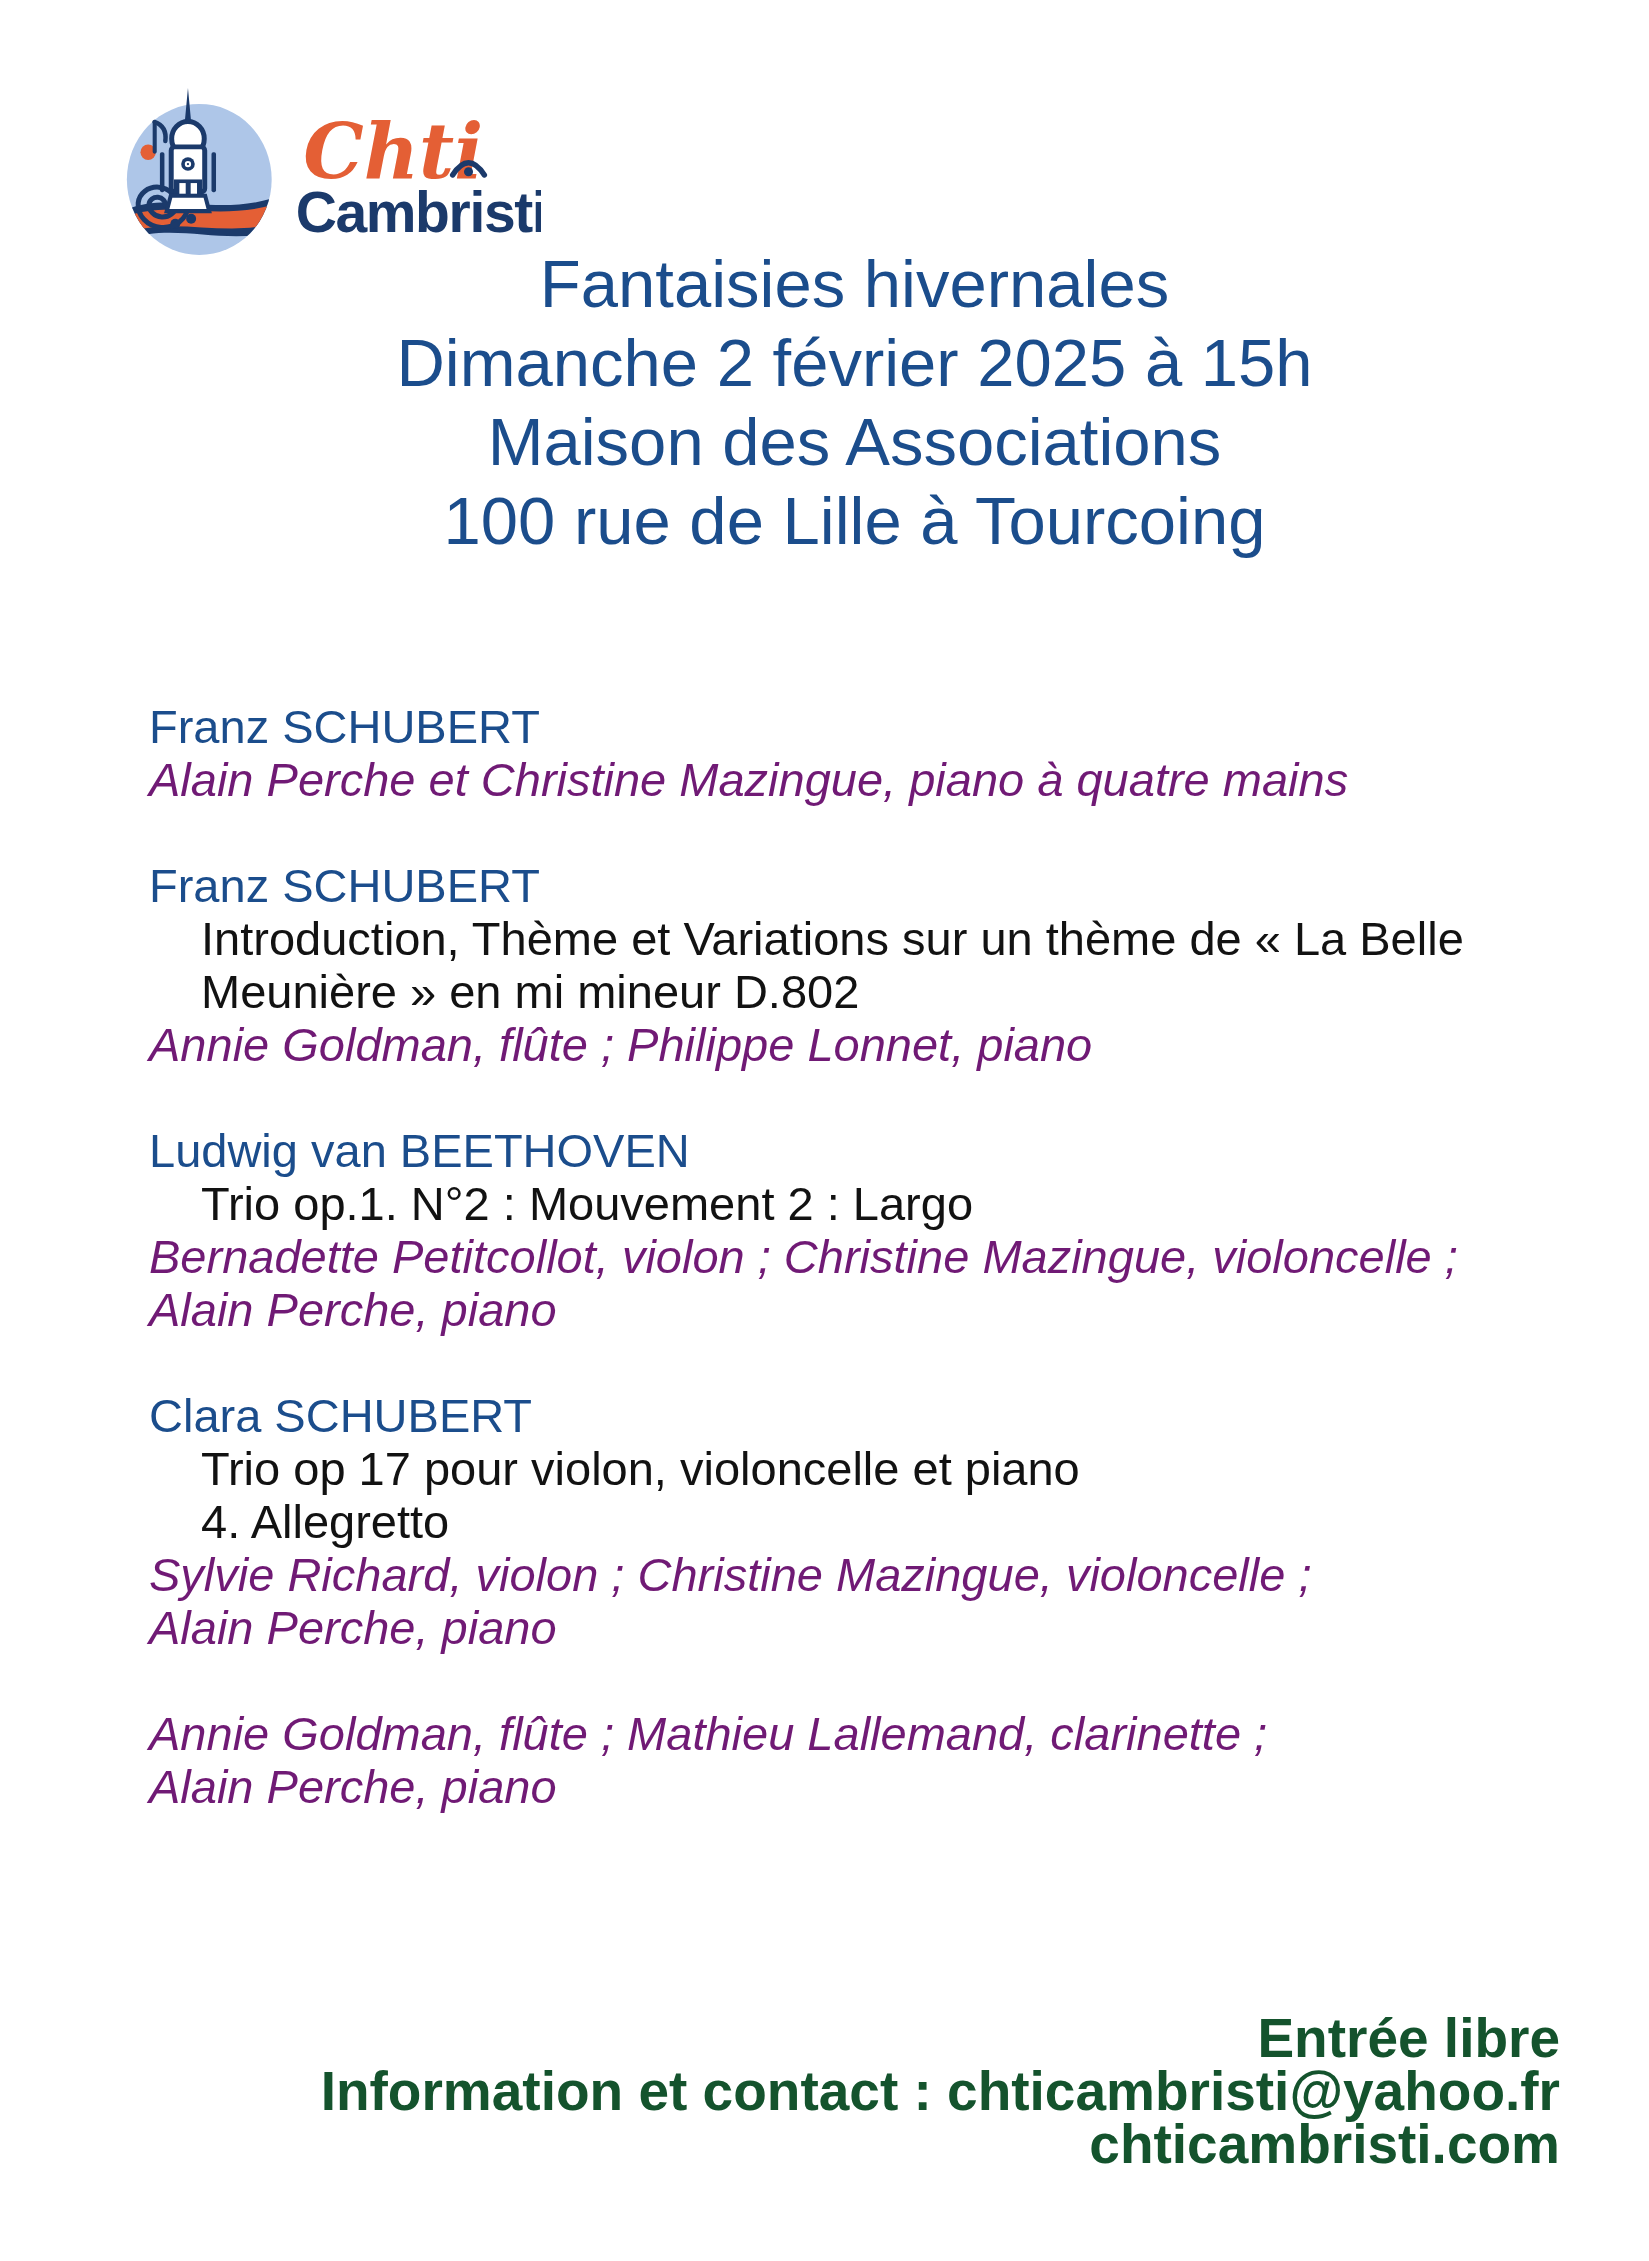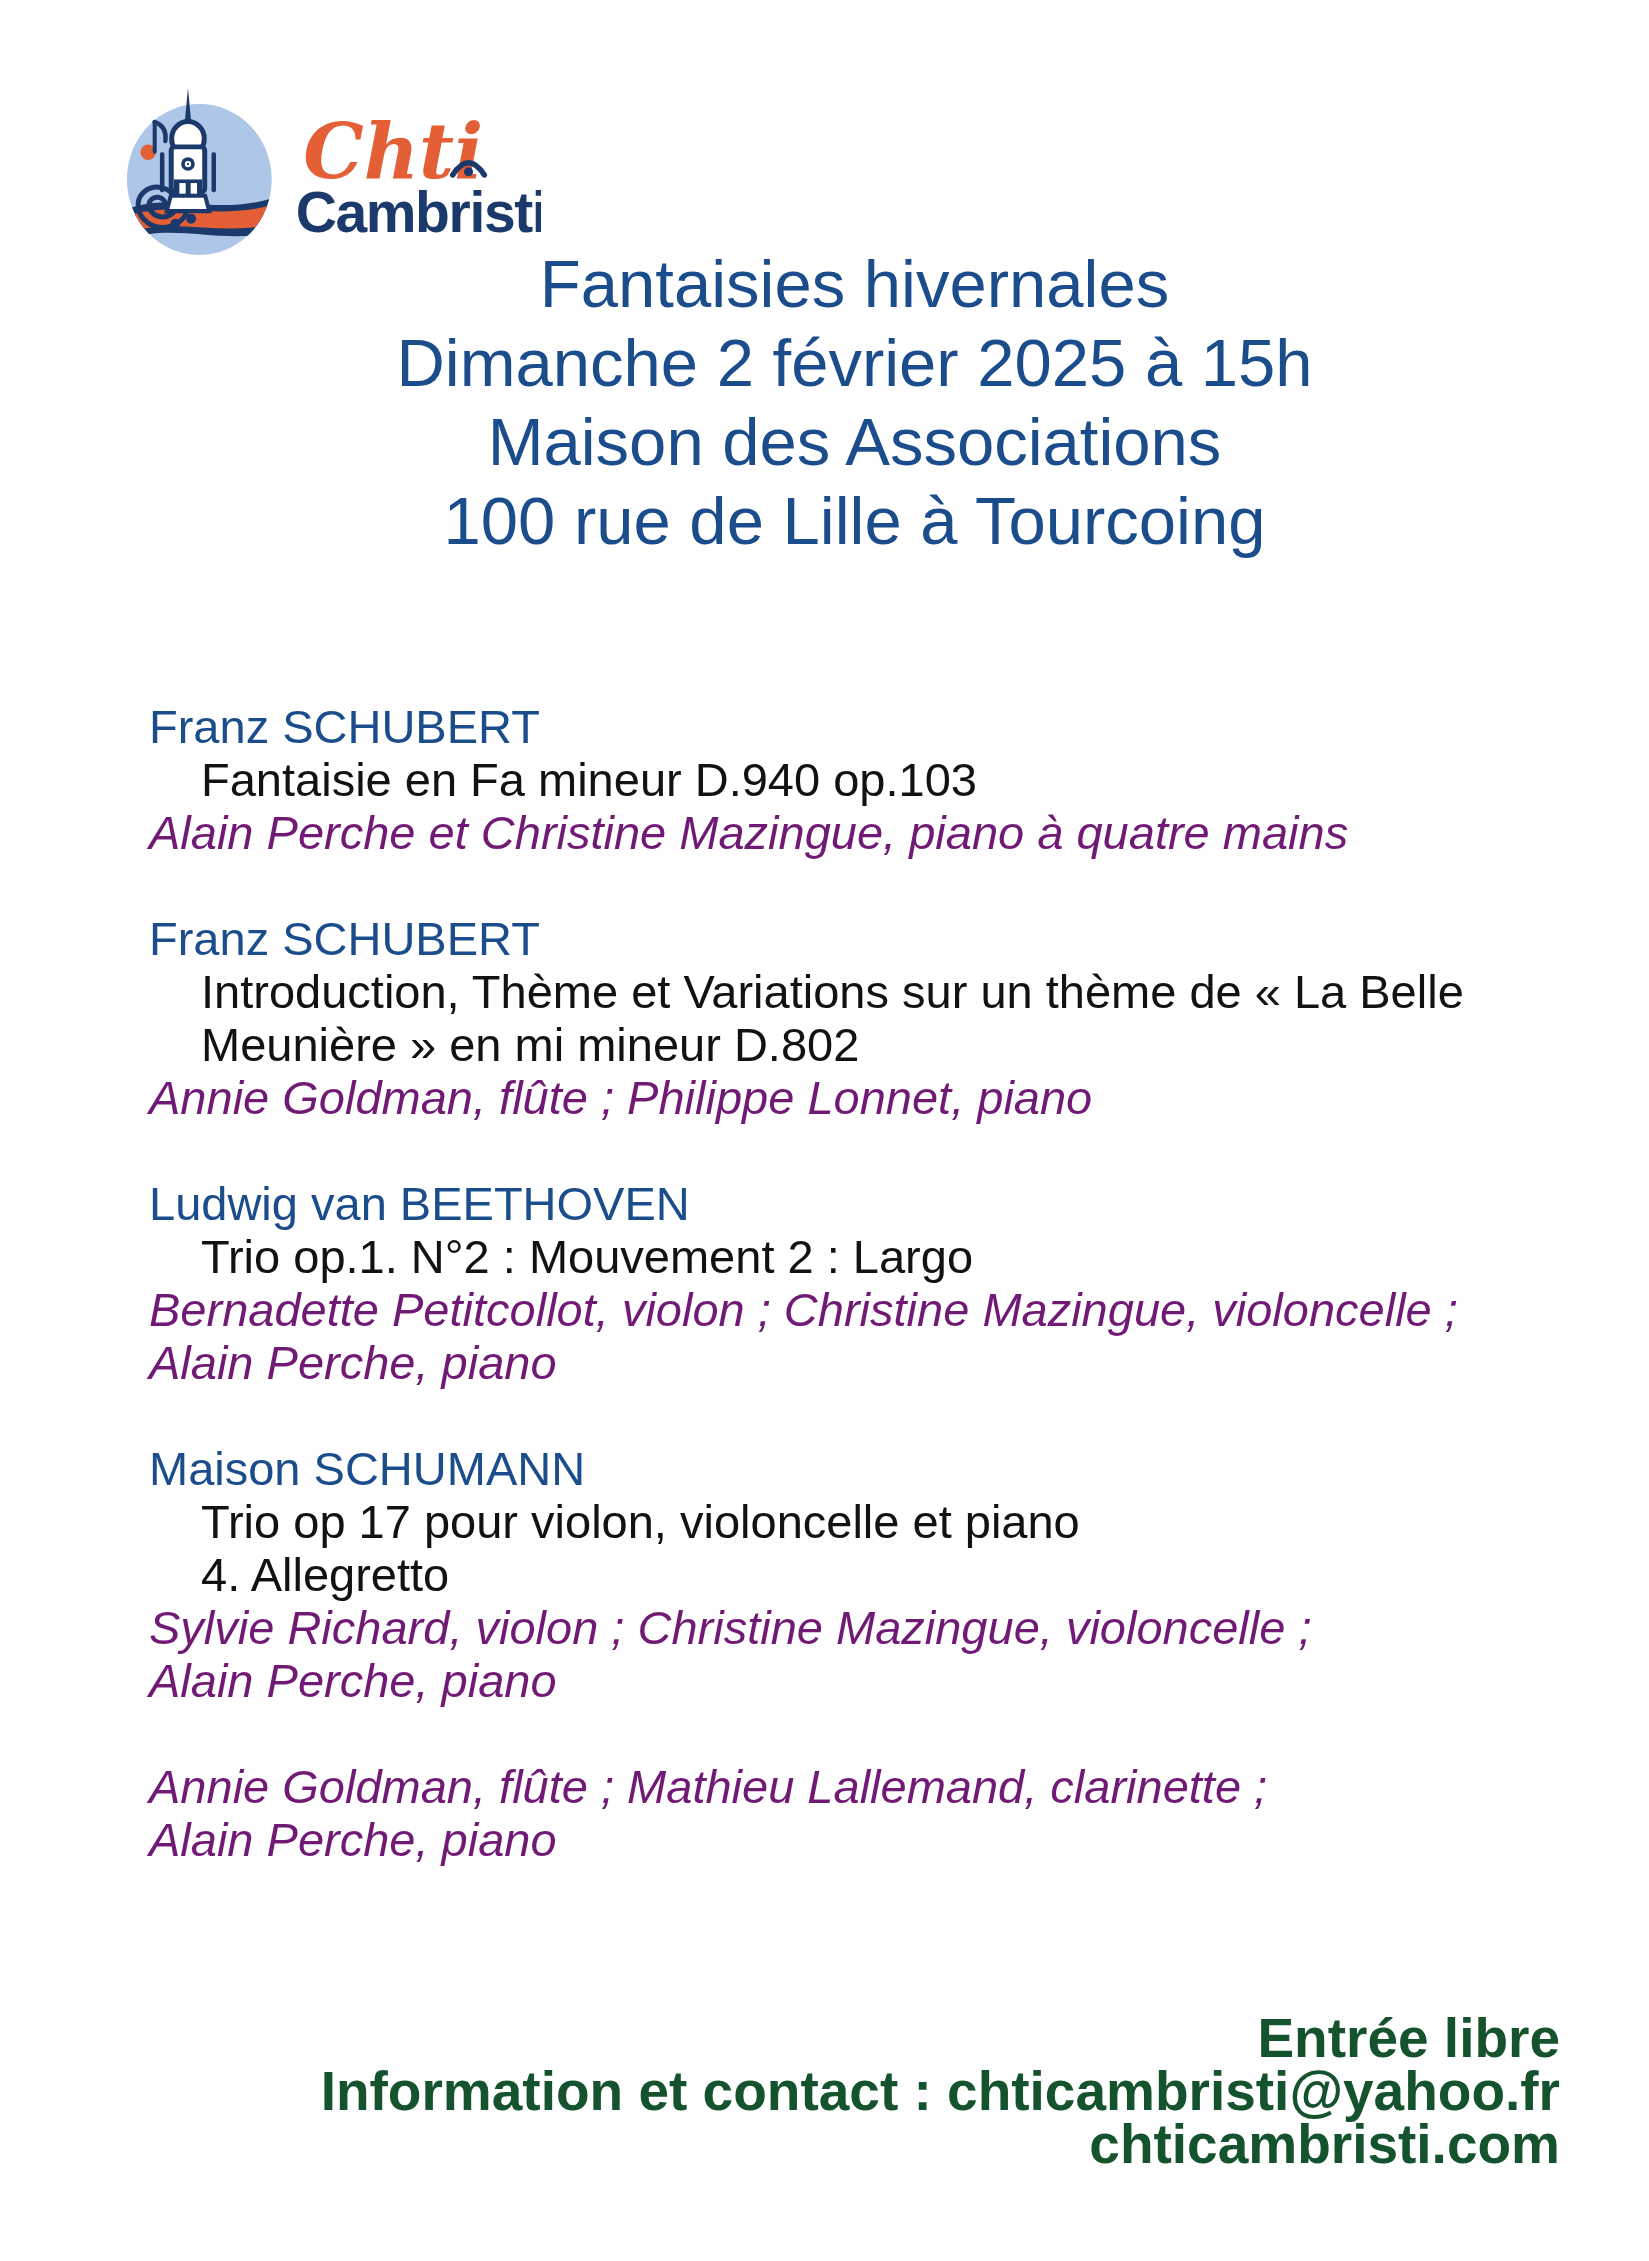--- a/index.html
+++ b/index.html
@@ -156,40 +156,39 @@
     <div class="title-line">Fantaisies hivernales</div>
     <div class="title-line">Dimanche 2 février 2025 à 15h</div>
     <div class="title-line">Maison des Associations</div>
     <div class="title-line">100 rue de Lille à Tourcoing</div>
   </div>
 
   <div class="program">
 
     <section class="entry">
       <div class="composer">Franz SCHUBERT</div>
-      <div class="piece">Fantaisie en Fa mineur D.940 op.103</div>
       <div class="performers">Alain Perche et Christine Mazingue, piano à quatre mains</div>
     </section>
 
     <section class="entry">
       <div class="composer">Franz SCHUBERT</div>
       <div class="piece">Introduction, Thème et Variations sur un thème de « La Belle</div>
       <div class="piece">Meunière » en mi mineur D.802</div>
       <div class="performers">Annie Goldman, flûte ; Philippe Lonnet, piano</div>
     </section>
 
     <section class="entry">
       <div class="composer">Ludwig van BEETHOVEN</div>
       <div class="piece">Trio op.1. N°2 : Mouvement 2 : Largo</div>
       <div class="performers">Bernadette Petitcollot, violon ; Christine Mazingue, violoncelle ;</div>
       <div class="performers">Alain Perche, piano</div>
     </section>
 
     <section class="entry">
-      <div class="composer">Maison SCHUMANN</div>
+      <div class="composer">Clara SCHUBERT</div>
       <div class="piece">Trio op 17 pour violon, violoncelle et piano</div>
       <div class="piece">4. Allegretto</div>
       <div class="performers">Sylvie Richard, violon ; Christine Mazingue, violoncelle ;</div>
       <div class="performers">Alain Perche, piano</div>
     </section>
 
     <section class="entry">
       <div class="performers">Annie Goldman, flûte ; Mathieu Lallemand, clarinette ;</div>
       <div class="performers">Alain Perche, piano</div>
     </section>

